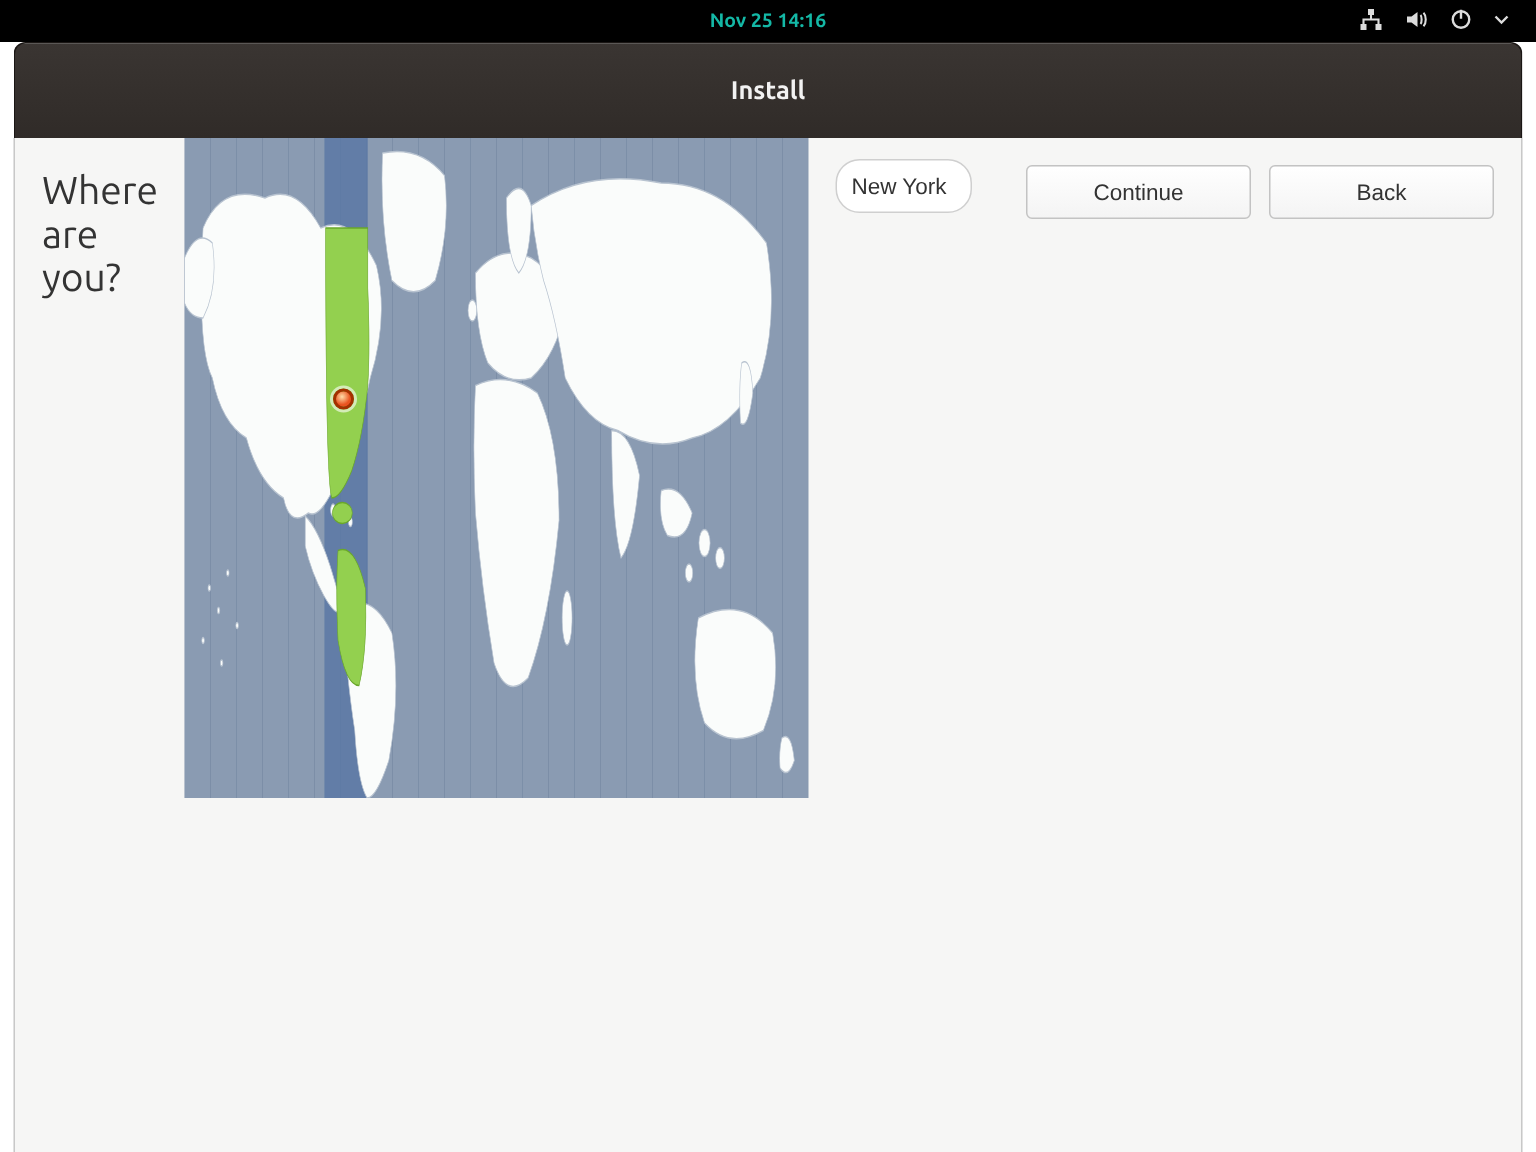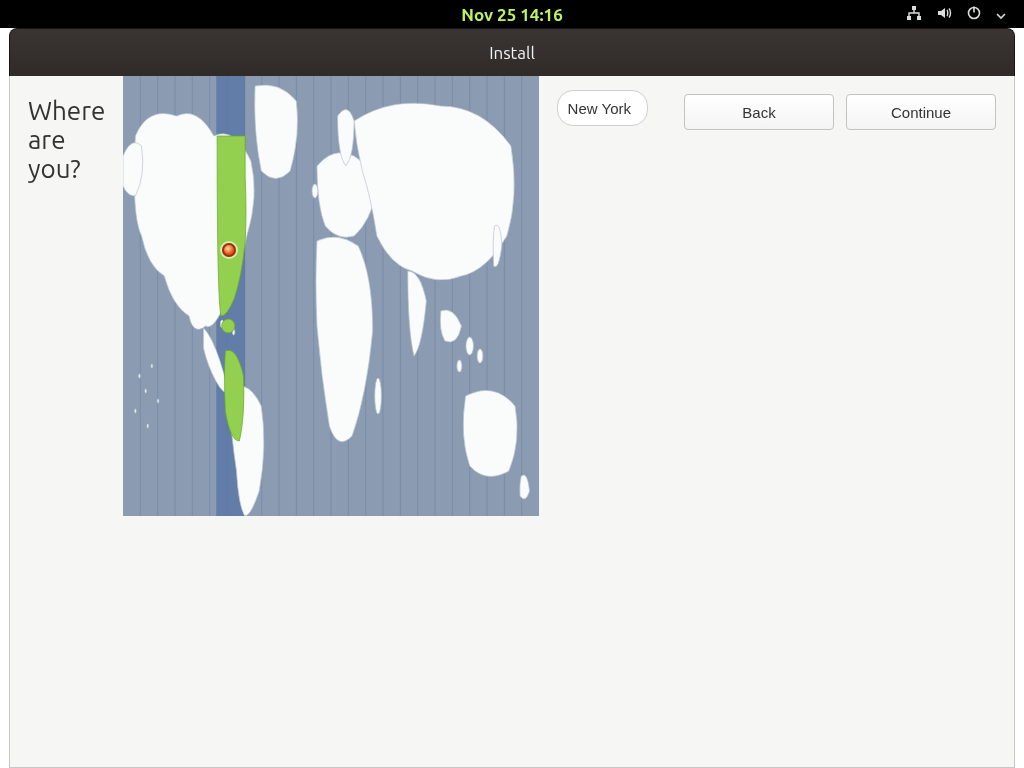--- a/index.html
+++ b/index.html
@@ -7,50 +7,50 @@
       width: 1024px;
       height: 768px;
       font-family: Ubuntu, "Segoe UI", sans-serif;
       background: #ffffff;
       overflow: hidden;
     }
     .topbar {
       width: 100%;
       height: 28px;
       background: #000000;
-      color: #bef264;
+      color: #14b8a6;
       display: flex;
       align-items: center;
       justify-content: center;
-      font-size: 17px;
+      font-size: 13px;
       font-weight: 600;
       position: relative;
     }
     .topbar .indicators {
       position: absolute;
       right: 18px;
       top: 0;
       height: 100%;
       display: flex;
       align-items: center;
       gap: 14px;
     }
     .topbar .indicators svg { width: 16px; height: 16px; fill: #dcdcdc; }
     .topbar .indicators .caret { width: 10px; height: 10px; }
     .window-titlebar {
       width: 1006px;
       margin: 0 auto;
-      height: 48px;
+      height: 64px;
       background: linear-gradient(#3a3532, #302b28);
       color: #f2f2f2;
       display: flex;
       align-items: center;
       justify-content: center;
       font-size: 17px;
-      font-weight: 400;
+      font-weight: 700;
       border-radius: 8px 8px 0 0;
       border: 1px solid #1a1614;
       border-bottom: none;
     }
     .window-body {
       width: 1006px;
       margin: 0 auto;
       background: #f6f6f5;
       border: 1px solid #c8c8c8;
       border-top: none;
@@ -241,16 +241,16 @@
       </g>
     </svg>
     <div class="pin" id="pin" style="left: 25.4%; top: 39.5%;"></div>
   </div>
 
   <div class="form-row">
     <input class="tz-input" type="text" value="New York" style="">
   </div>
 
   <div class="button-row">
+    <button class="btn">Continue</button>
     <button class="btn">Back</button>
-    <button class="btn">Continue</button>
   </div>
 </div>
 
 </body></html>

